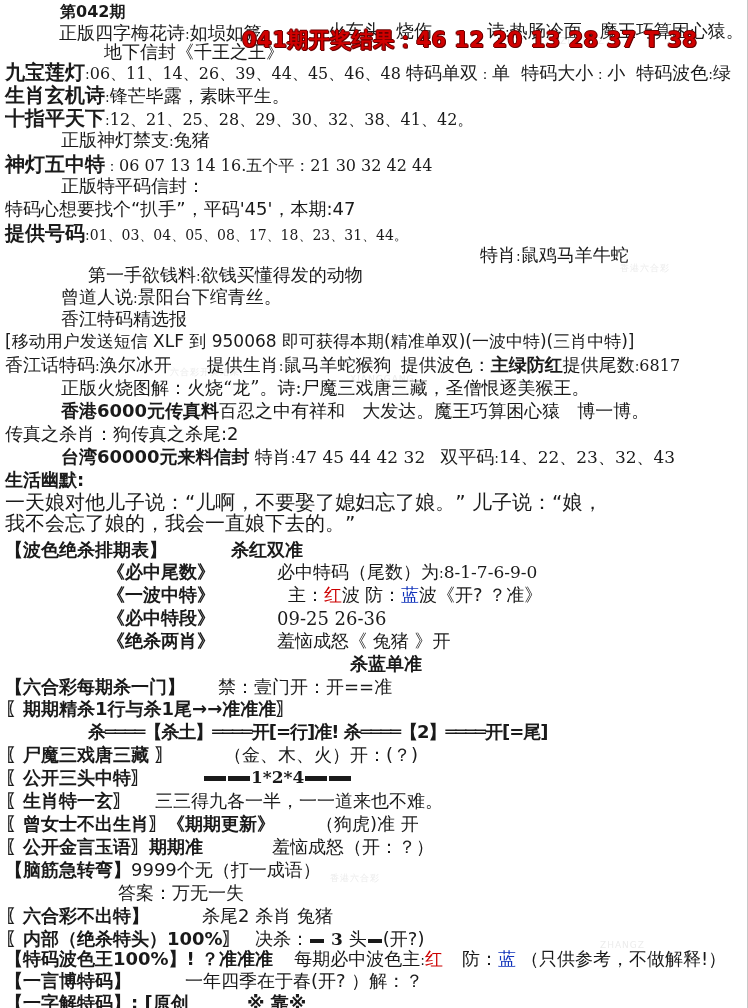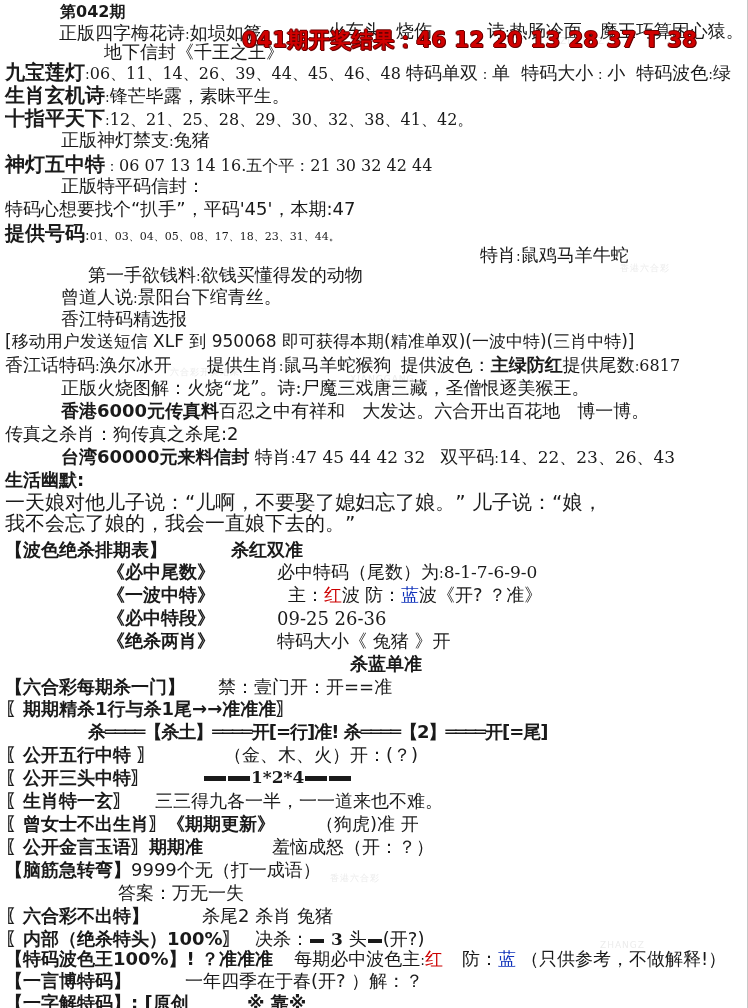--- a/index.html
+++ b/index.html
@@ -131,21 +131,21 @@
 
   <div class="ln" style="left:5px;top:154px;">
     <span class="xl b">神灯五中特</span><span class="sm">：</span><span class="num" style="font-size:16px;">06  07  13  14  16.五个平：21  30  32  42  44</span>
   </div>
 
   <div class="ln lg" style="left:61px;top:177px;">正版特平码信封：</div>
 
   <div class="ln lg" style="left:5px;top:200px;">特码心想要找个“扒手”，平码'45'，本期:47</div>
 
   <div class="ln" style="left:5px;top:223px;">
-    <span class="xl b">提供号码</span><span class="sm">:</span><span class="num" style="font-size:11px;">01、03、04、05、08、17、18、23、31、44。</span>
+    <span class="xl b">提供号码</span><span class="sm">:</span><span class="num" style="font-size:14px;">01、03、04、05、08、17、18、23、31、44。</span>
   </div>
 
 
   <div class="ln" style="left:480px;top:246px;">
     <span class="lg">特肖</span><span class="sm">:</span><span class="lg serifcn">鼠鸡马羊牛蛇</span>
   </div>
 
   <div class="ln" style="left:88px;top:266px;">
     <span class="lg">第一手欲钱料</span><span class="sm">:</span><span class="lg serifcn">欲钱买懂得发的动物</span>
   </div>
@@ -163,30 +163,30 @@
     <span class="lg" style="margin-left:30px;">提供生肖</span><span class="sm">:</span><span class="lg serifcn">鼠马羊蛇猴狗</span>
     <span class="lg" style="margin-left:4px;">提供波色：</span><span class="lg b">主绿</span><span class="lg b">防红</span><span class="lg">提供尾数</span><span class="sm">:</span><span class="num" style="font-size:16px;">6817</span>
   </div>
 
   <div class="ln" style="left:61px;top:379px;">
     <span class="lg">正版火烧图解：</span><span class="lg serifcn">火烧“龙”。诗:尸魔三戏唐三藏，圣僧恨逐美猴王。</span>
   </div>
 
   <div class="ln" style="left:61px;top:402px;">
     <span class="lg b">香港6000元传真料</span><span class="lg serifcn">百忍之中有祥和</span>
-    <span class="lg serifcn" style="margin-left:12px;">大发达。六合开出百花地</span>
+    <span class="lg serifcn" style="margin-left:12px;">大发达。魔王巧算困心猿</span>
     <span class="lg serifcn" style="margin-left:12px;">博一博。</span>
   </div>
 
   <div class="ln lg" style="left:5px;top:425px;">传真之杀肖：狗传真之杀尾:2</div>
 
   <div class="ln" style="left:61px;top:448px;">
     <span class="lg b">台湾60000元来料信封</span>
     <span class="lg">特肖</span><span class="sm">:</span><span class="num" style="font-size:17px;">47  45  44  42  32</span>
-    <span class="lg" style="margin-left:10px;">双平码</span><span class="sm">:</span><span class="num" style="font-size:17px;">14、22、23、26、43</span>
+    <span class="lg" style="margin-left:10px;">双平码</span><span class="sm">:</span><span class="num" style="font-size:17px;">14、22、23、32、43</span>
   </div>
 
   <div class="ln lg b" style="left:5px;top:471px;">生活幽默:</div>
 
   <div class="ln xl" style="left:5px;top:492px;">一天娘对他儿子说：“儿啊，不要娶了媳妇忘了娘。” 儿子说：“娘，</div>
   <div class="ln xl" style="left:5px;top:513px;">我不会忘了娘的，我会一直娘下去的。”</div>
 
   <div class="ln lg b" style="left:5px;top:541px;">【波色绝杀排期表】</div>
   <div class="ln lg b" style="left:231px;top:541px;">杀红双准</div>
 
@@ -198,32 +198,32 @@
   <div class="ln lg b" style="left:107px;top:586px;">《一波中特》</div>
   <div class="ln" style="left:288px;top:586px;">
     <span class="lg">主：</span><span class="lg red">红</span><span class="lg">波</span>
     <span class="lg">防：</span><span class="lg blue">蓝</span><span class="lg">波《开? ？准》</span>
   </div>
 
   <div class="ln lg b" style="left:107px;top:609px;">《必中特段》</div>
   <div class="ln num" style="left:277px;top:610px;font-size:18px;">09-25  26-36</div>
 
   <div class="ln lg b" style="left:107px;top:632px;">《绝杀两肖》</div>
-  <div class="ln lg" style="left:277px;top:632px;">特码大小《 兔猪 》开</div>
+  <div class="ln lg" style="left:277px;top:632px;">羞恼成怒《 兔猪 》开</div>
 
   <div class="ln lg b" style="left:350px;top:655px;">杀蓝单准</div>
 
   <div class="ln lg b" style="left:5px;top:678px;">【六合彩每期杀一门】</div>
   <div class="ln lg" style="left:218px;top:678px;">禁：壹门开：开==准</div>
 
   <div class="ln lg b" style="left:5px;top:700px;">〖期期精杀1行与杀1尾→→准准准〗</div>
 
   <div class="ln lg b dash" style="left:88px;top:723px;">杀════【杀土】════开[=行]准! 杀════【2】════开[=尾]</div>
 
-  <div class="ln lg b" style="left:5px;top:746px;">〖公开五行中特 〗</div>
+  <div class="ln lg b" style="left:5px;top:746px;">〖尸魔三戏唐三藏 〗</div>
   <div class="ln lg" style="left:224px;top:746px;">（金、木、火）开：(？)</div>
 
   <div class="ln lg b" style="left:5px;top:769px;">〖公开三头中特〗</div>
   <div class="ln" style="left:203px;top:769px;">
     <span class="bar"></span><span class="bar"></span><span class="num b" style="font-size:17px;">1*2*4</span><span class="bar"></span><span class="bar"></span>
   </div>
 
   <div class="ln lg b" style="left:5px;top:792px;">〖生肖特一玄〗</div>
   <div class="ln lg" style="left:155px;top:792px;">三三得九各一半，一一道来也不难。</div>
 

